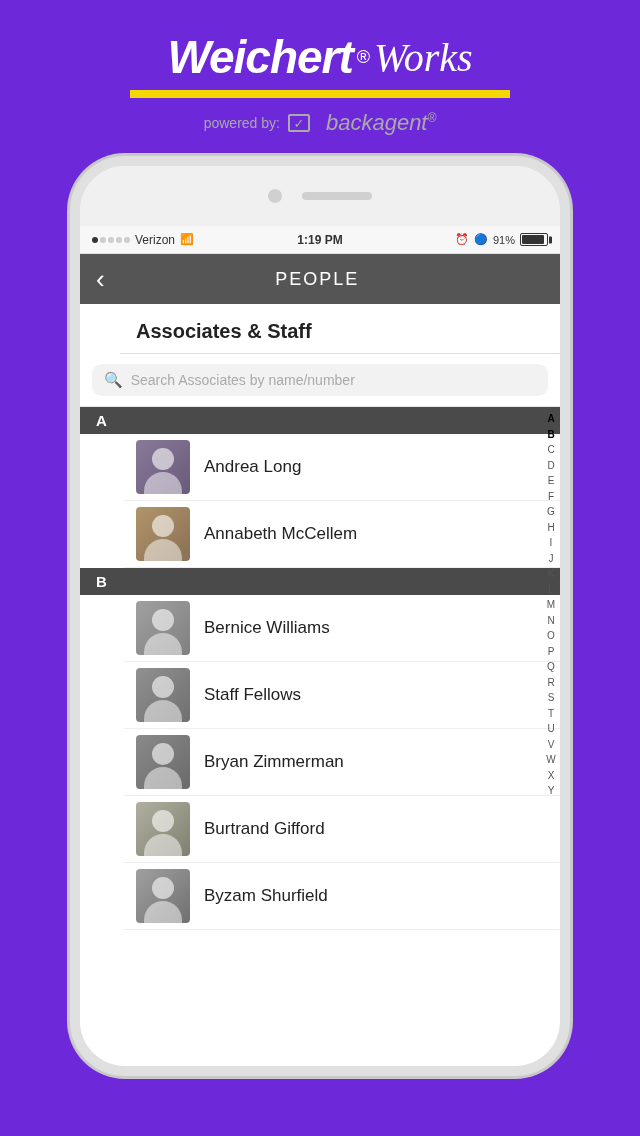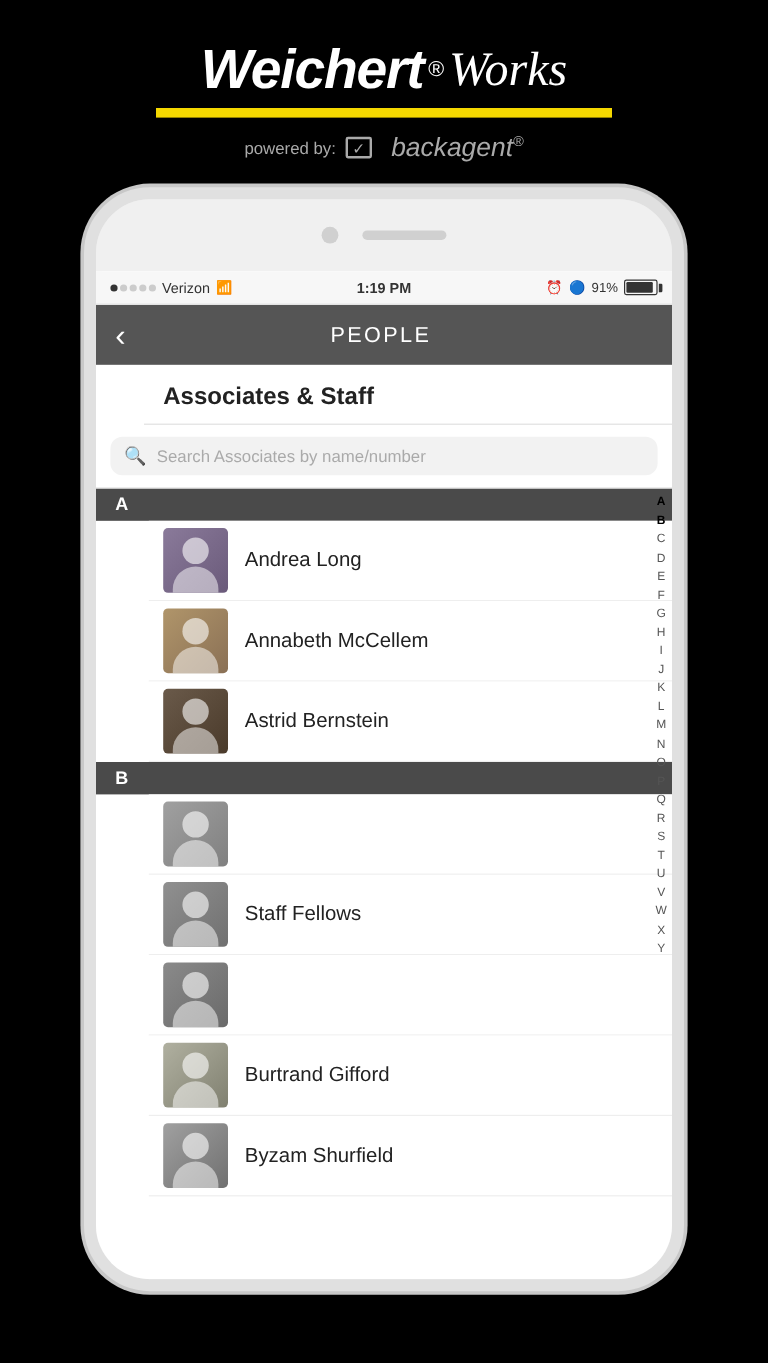--- a/index.html
+++ b/index.html
@@ -443,21 +443,21 @@
     }
 
     .alpha-letter.active {
       color: #000;
       font-weight: 700;
     }
   </style>
 </head>
 <body>
 
-<div style="width:640px;height:1136px;background:#000000;position:relative;overflow:hidden;">
+<div style="width:640px;height:1136px;background:#6d28d9;position:relative;overflow:hidden;">
 
   <div class="app-header">
     <div class="logo-container">
       <span class="logo-weichert">Weichert</span>
       <span class="logo-reg">®</span>
       <span class="logo-works">Works</span>
     </div>
     <div class="logo-underline"></div>
     <div class="powered-by">
       <span class="powered-by-text">powered by:</span>
@@ -535,54 +535,47 @@
               </div>
               <div class="list-item">
                 <div class="avatar avatar-annabeth">
                   <div class="person-silhouette">
                     <div class="person-head"></div>
                     <div class="person-body"></div>
                   </div>
                 </div>
                 <span class="item-name">Annabeth McCellem</span>
               </div>
-              <div class="list-item">
-                <div class="avatar avatar-astrid">
-                  <div class="person-silhouette">
-                    <div class="person-head"></div>
-                    <div class="person-body"></div>
-                  </div>
-                </div>
-                <span class="item-name">Astrid Bernstein</span>
-              </div>
               <div class="letter-section">B</div>
               <div class="list-item">
                 <div class="avatar avatar-bernice">
                   <div class="person-silhouette">
                     <div class="person-head"></div>
                     <div class="person-body"></div>
                   </div>
                 </div>
+                <span class="item-name">Bernice Williams</span>
               </div>
               <div class="list-item">
                 <div class="avatar avatar-bruce">
                   <div class="person-silhouette">
                     <div class="person-head"></div>
                     <div class="person-body"></div>
                   </div>
                 </div>
                 <span class="item-name">Staff Fellows</span>
               </div>
               <div class="list-item">
                 <div class="avatar avatar-bryan">
                   <div class="person-silhouette">
                     <div class="person-head"></div>
                     <div class="person-body"></div>
                   </div>
                 </div>
+                <span class="item-name">Bryan Zimmerman</span>
               </div>
               <div class="list-item">
                 <div class="avatar avatar-burtrand">
                   <div class="person-silhouette">
                     <div class="person-head"></div>
                     <div class="person-body"></div>
                   </div>
                 </div>
                 <span class="item-name">Burtrand Gifford</span>
               </div>

